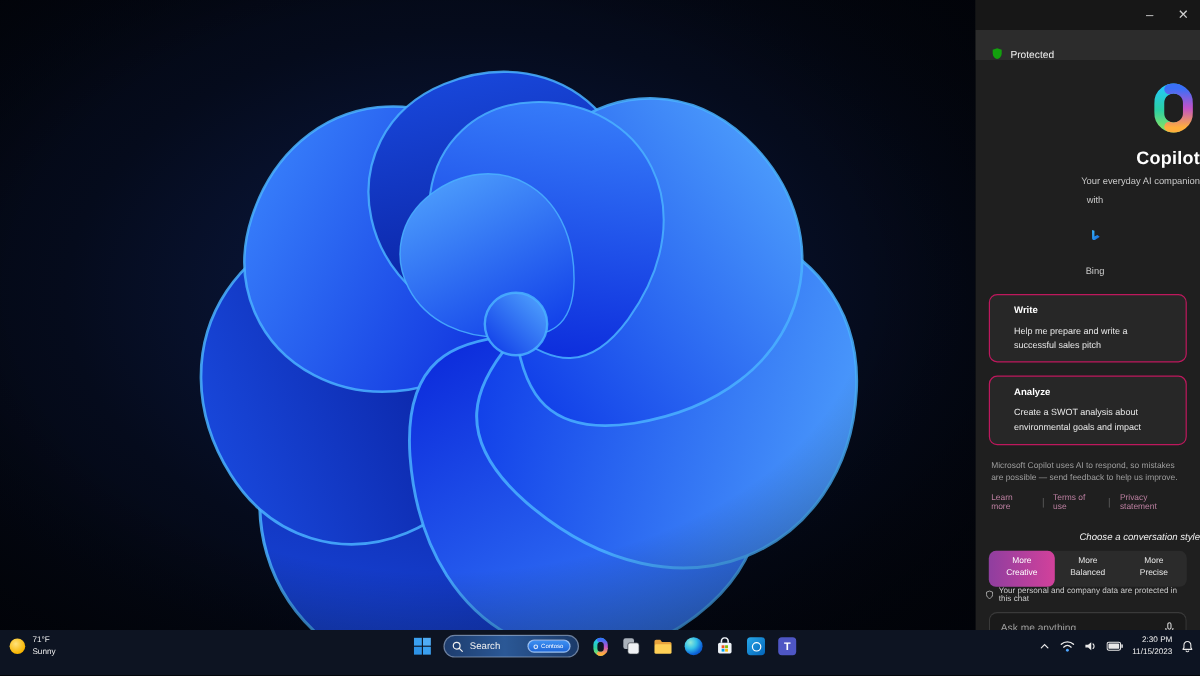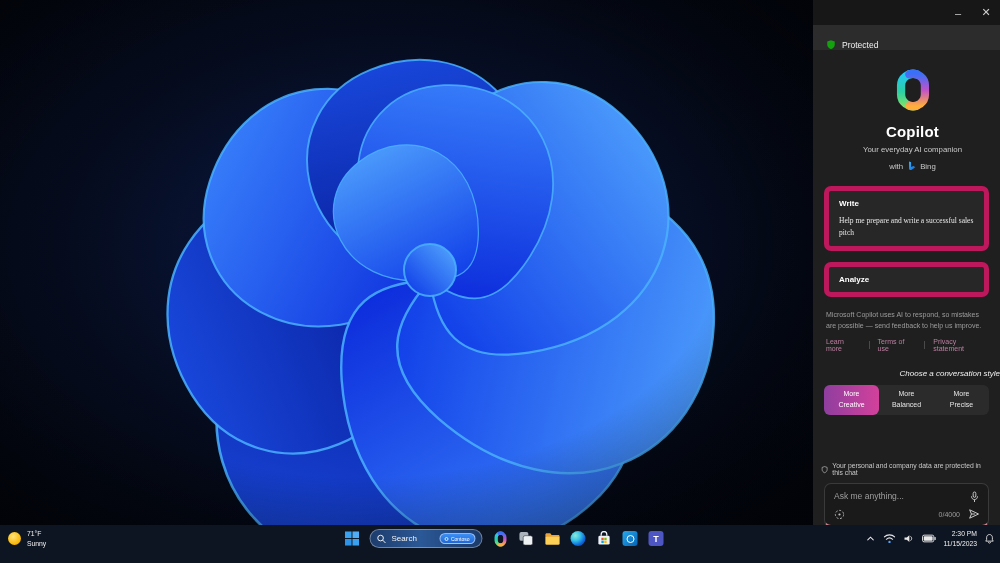--- a/index.html
+++ b/index.html
@@ -14,32 +14,32 @@
   
   .sidebar { position:absolute; right:0; top:0; width:187px; height:536px; background:#1f1f1f;
              display:flex; flex-direction:column; color:#fff; }
   .titlebar { height:25px; background:#171717; display:flex; align-items:center; justify-content:flex-end; flex:0 0 auto; }
   .winbtn { width:28px; height:25px; display:flex; align-items:center; justify-content:center;
             color:#cfcfcf; font-size:11px; cursor:default; }
   .protected-bar { height:25px; background:#2c2c2c; display:flex; align-items:flex-end; gap:6px;
                    padding:0 13px; flex:0 0 auto; }
   .protected-bar span { font-size:8.5px; color:#f2f2f2; }
 
-  .hero { text-align:center; padding-top:18px; flex:0 0 auto;margin-left:12px; }
+  .hero { text-align:right; padding-top:18px; flex:0 0 auto;margin-left:12px; }
   .hero .logo { width:44px; height:44px; margin:0 auto; }
   .hero h1 { font-size:15px; font-weight:700; letter-spacing:.2px; margin-top:7px; color:#fff; }
   .hero .sub { font-size:7.8px; color:#c9c9c9; margin-top:5px; }
-  .hero .withbing { font-size:7.8px; color:#c9c9c9; margin-top:7px; display:flex; align-items:center; justify-content:center; gap:4px; }
-
-  .card { margin:0 11px; background:#272727; border:5px solid #be185d; border-radius:7px;
-          padding:8px 10px; flex:0 0 auto; }
+  .hero .withbing { font-size:7.8px; color:#c9c9c9; margin-top:7px; display:flex; align-items:center; justify-content:center; gap:20px;flex-direction:column; }
+
+  .card { margin:0 11px; background:#272727; border:1px solid #be185d; border-radius:7px;
+          padding:8px 20px; flex:0 0 auto; }
   .card.first { margin-top:15px; }
   .card + .card { margin-top:11px; }
   .card .card-title { font-size:8px; font-weight:700; color:#fff; }
-  .card .card-body { font-size:7.5px; color:#e8e8e8; line-height:1.55; margin-top:7px;font-family:Liberation Serif, serif; }
+  .card .card-body { font-size:7.5px; color:#e8e8e8; line-height:1.55; margin-top:7px; }
 
   .disclaimer { margin:13px 13px 0; font-size:7px; line-height:1.5; color:#9d9d9d; flex:0 0 auto; }
   .links { display:flex; align-items:center; margin:7px 13px 0; flex:0 0 auto; }
   .links a { font-size:7px; color:#bb7fa0; text-decoration:none; }
   .links .sep { width:1px; height:8px; background:#4a4a4a; margin:0 8px; }
 
   .style-label { text-align:right; font-size:8px; color:#f0f0f0; margin-top:17px; flex:0 0 auto;font-style:italic; }
   .segmented { display:flex; margin:7px 11px 0; background:#2b2b2b; border-radius:6px; flex:0 0 auto; }
   .style-opt { flex:1; text-align:center; padding:4px 0 5px; font-size:7px; line-height:1.5; color:#e6e6e6; border-radius:6px; }
   .style-opt.selected { background:linear-gradient(90deg,#8f3e9f,#d2419b); color:#fff; font-weight:400; }
@@ -188,20 +188,21 @@
       </div>
     </div>
 
     <div class="card first">
       <div class="card-title">Write</div>
       <div class="card-body">Help me prepare and write a successful sales pitch</div>
     </div>
 
     <div class="card">
       <div class="card-title">Analyze</div>
+      <div class="card-body">Create a SWOT analysis about environmental goals and impact</div>
     </div>
 
     <div class="disclaimer">Microsoft Copilot uses AI to respond, so mistakes are possible — send feedback to help us improve.</div>
 
     <div class="links">
       <a href="#">Learn more</a>
       <span class="sep"></span>
       <a href="#">Terms of use</a>
       <span class="sep"></span>
       <a href="#">Privacy statement</a>

